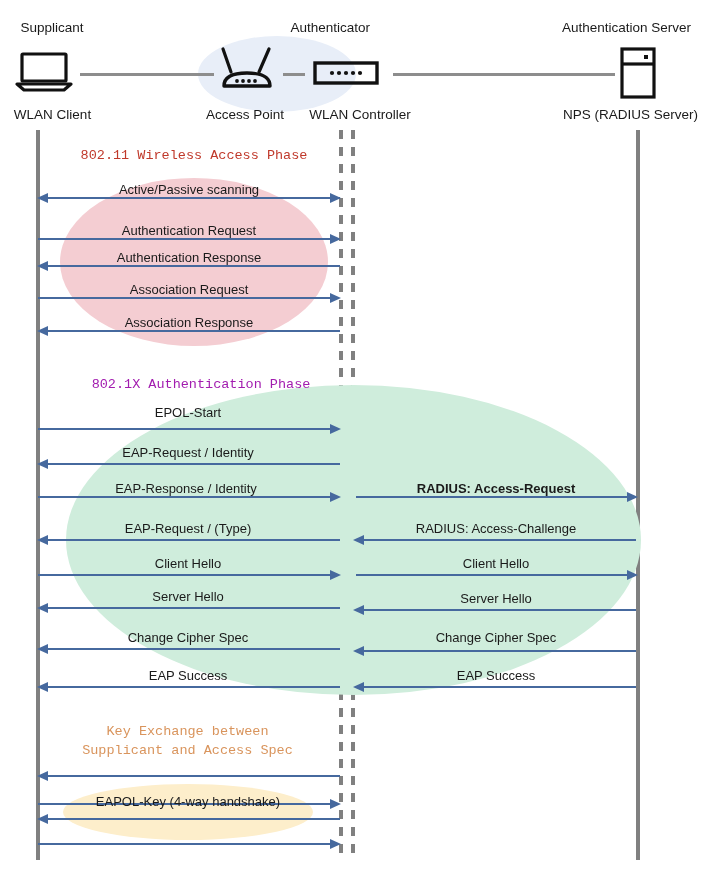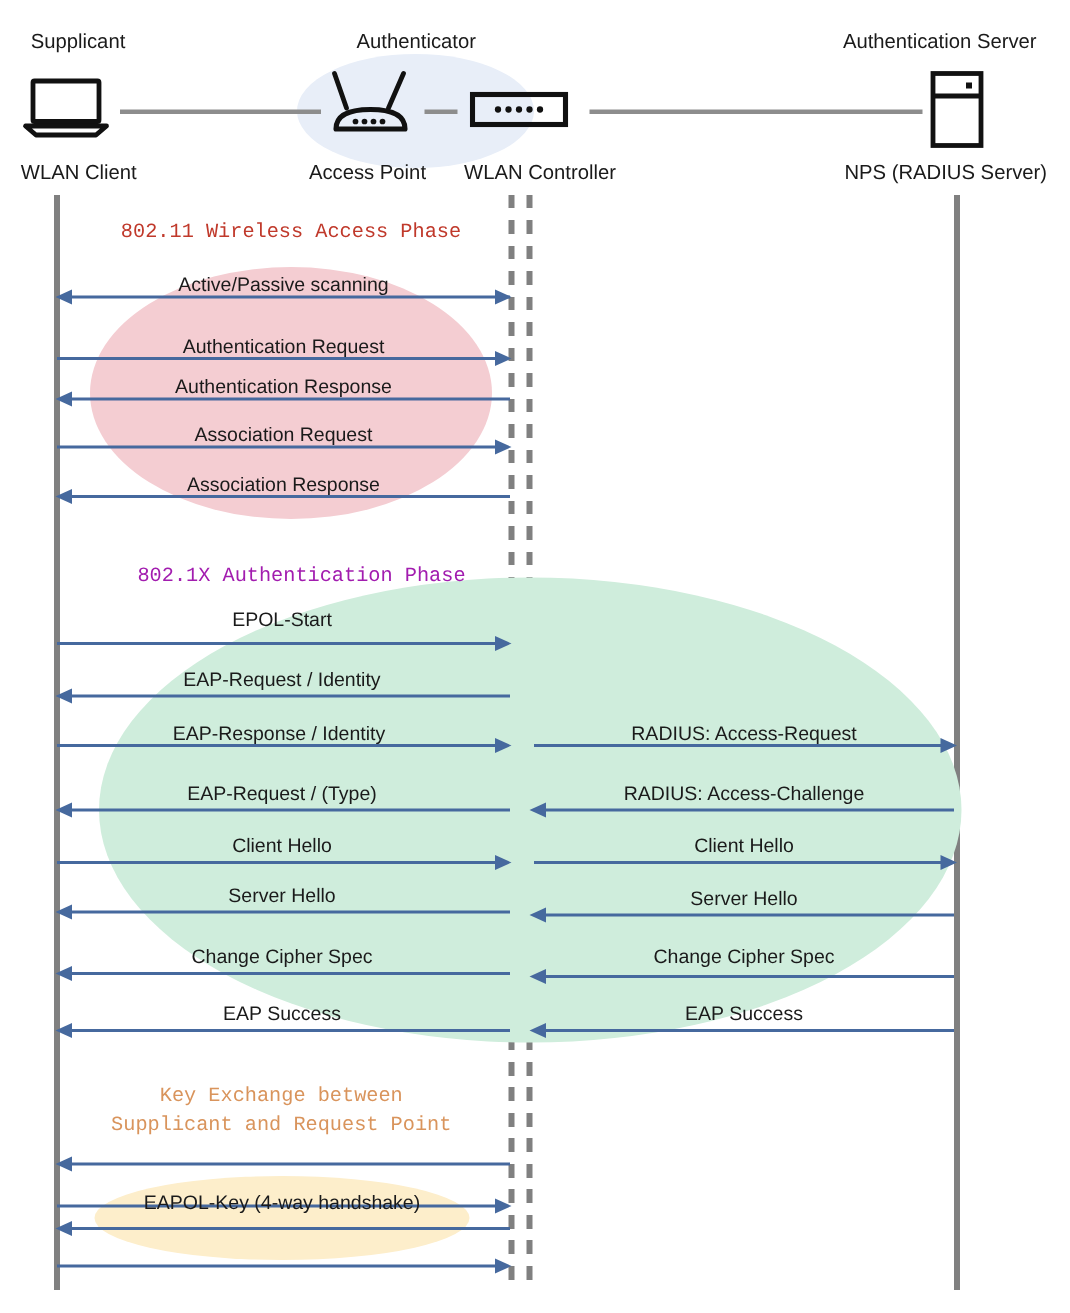--- a/index.html
+++ b/index.html
@@ -111,21 +111,21 @@
 
 <div id="stage">
 
   <div class="auth-ellipse" style="left:198px; top:36px; width:158px; height:76px;"></div>
 
   <div class="top-wire" style="left:80px; top:73px; width:134px;"></div>
   <div class="top-wire" style="left:283px; top:73px; width:22px;"></div>
   <div class="top-wire" style="left:393px; top:73px; width:222px;"></div>
 
   <div class="actor-title" style="left:0px; top:20px; width:104px;">Supplicant</div>
-  <div class="actor-title" style="left:185px; top:20px; width:185px;">Authenticator</div>
+  <div class="actor-title" style="left:185px; top:20px; width:185px;text-align:right;">Authenticator</div>
   <div class="actor-title" style="left:540px; top:20px; width:173px;">Authentication Server</div>
 
   <div class="dev" style="left:14px; top:52px; width:62px; height:40px;">
     <svg width="62" height="40" viewBox="0 0 62 40">
       <rect x="8" y="2" width="44" height="27" rx="1" fill="none" stroke="#111" stroke-width="3.2"></rect>
       <path d="M3 32 L57 32 L50 38 L10 38 Z" fill="none" stroke="#111" stroke-width="3.2" stroke-linejoin="round"></path>
     </svg>
   </div>
 
   <div class="dev" style="left:214px; top:46px; width:66px; height:46px;">
@@ -202,21 +202,21 @@
   <div class="arrow-line" style="left:38px; top:428px; width:296px;"></div>
   <div class="arrow-head head-right" style="left:330px; top:424px;"></div>
 
   <div class="msg-label" style="left:38px; top:445px; width:300px;">EAP-Request / Identity</div>
   <div class="arrow-line" style="left:46px; top:463px; width:294px;"></div>
   <div class="arrow-head head-left" style="left:37px; top:459px;"></div>
 
   <div class="msg-label" style="left:36px; top:481px; width:300px;">EAP-Response / Identity</div>
   <div class="arrow-line" style="left:38px; top:496px; width:296px;"></div>
   <div class="arrow-head head-right" style="left:330px; top:492px;"></div>
-  <div class="msg-label" style="left:356px; top:481px; width:280px;">RADIUS: Access-Request</div>
+  <div class="msg-label" style="left:356px; top:481px; width:280px;font-weight:bold;">RADIUS: Access-Request</div>
   <div class="arrow-line" style="left:356px; top:496px; width:274px;"></div>
   <div class="arrow-head head-right" style="left:627px; top:492px;"></div>
 
   <div class="msg-label" style="left:38px; top:521px; width:300px;">EAP-Request / (Type)</div>
   <div class="arrow-line" style="left:46px; top:539px; width:294px;"></div>
   <div class="arrow-head head-left" style="left:37px; top:535px;"></div>
   <div class="msg-label" style="left:356px; top:521px; width:280px;">RADIUS: Access-Challenge</div>
   <div class="arrow-line" style="left:362px; top:539px; width:274px;"></div>
   <div class="arrow-head head-left" style="left:353px; top:535px;"></div>
 
@@ -242,21 +242,21 @@
   <div class="arrow-head head-left" style="left:353px; top:646px;"></div>
 
   <div class="msg-label" style="left:38px; top:668px; width:300px;">EAP Success</div>
   <div class="arrow-line" style="left:46px; top:686px; width:294px;"></div>
   <div class="arrow-head head-left" style="left:37px; top:682px;"></div>
   <div class="msg-label" style="left:356px; top:668px; width:280px;">EAP Success</div>
   <div class="arrow-line" style="left:362px; top:686px; width:274px;"></div>
   <div class="arrow-head head-left" style="left:353px; top:682px;"></div>
 
   <div class="phase-title pt-orange" style="left:55px; top:722px; width:265px;">Key Exchange between</div>
-  <div class="phase-title pt-orange" style="left:55px; top:741px; width:265px;">Supplicant and Request Point</div>
+  <div class="phase-title pt-orange" style="left:55px; top:741px; width:265px;">Supplicant and Access Spec</div>
 
   <div class="arrow-line" style="left:46px; top:775px; width:294px;"></div>
   <div class="arrow-head head-left" style="left:37px; top:771px;"></div>
 
   <div class="arrow-line" style="left:38px; top:803px; width:296px;"></div>
   <div class="arrow-head head-right" style="left:330px; top:799px;"></div>
 
   <div class="msg-label" style="left:38px; top:794px; width:300px;">EAPOL-Key (4-way handshake)</div>
 
   <div class="arrow-line" style="left:46px; top:818px; width:294px;"></div>

